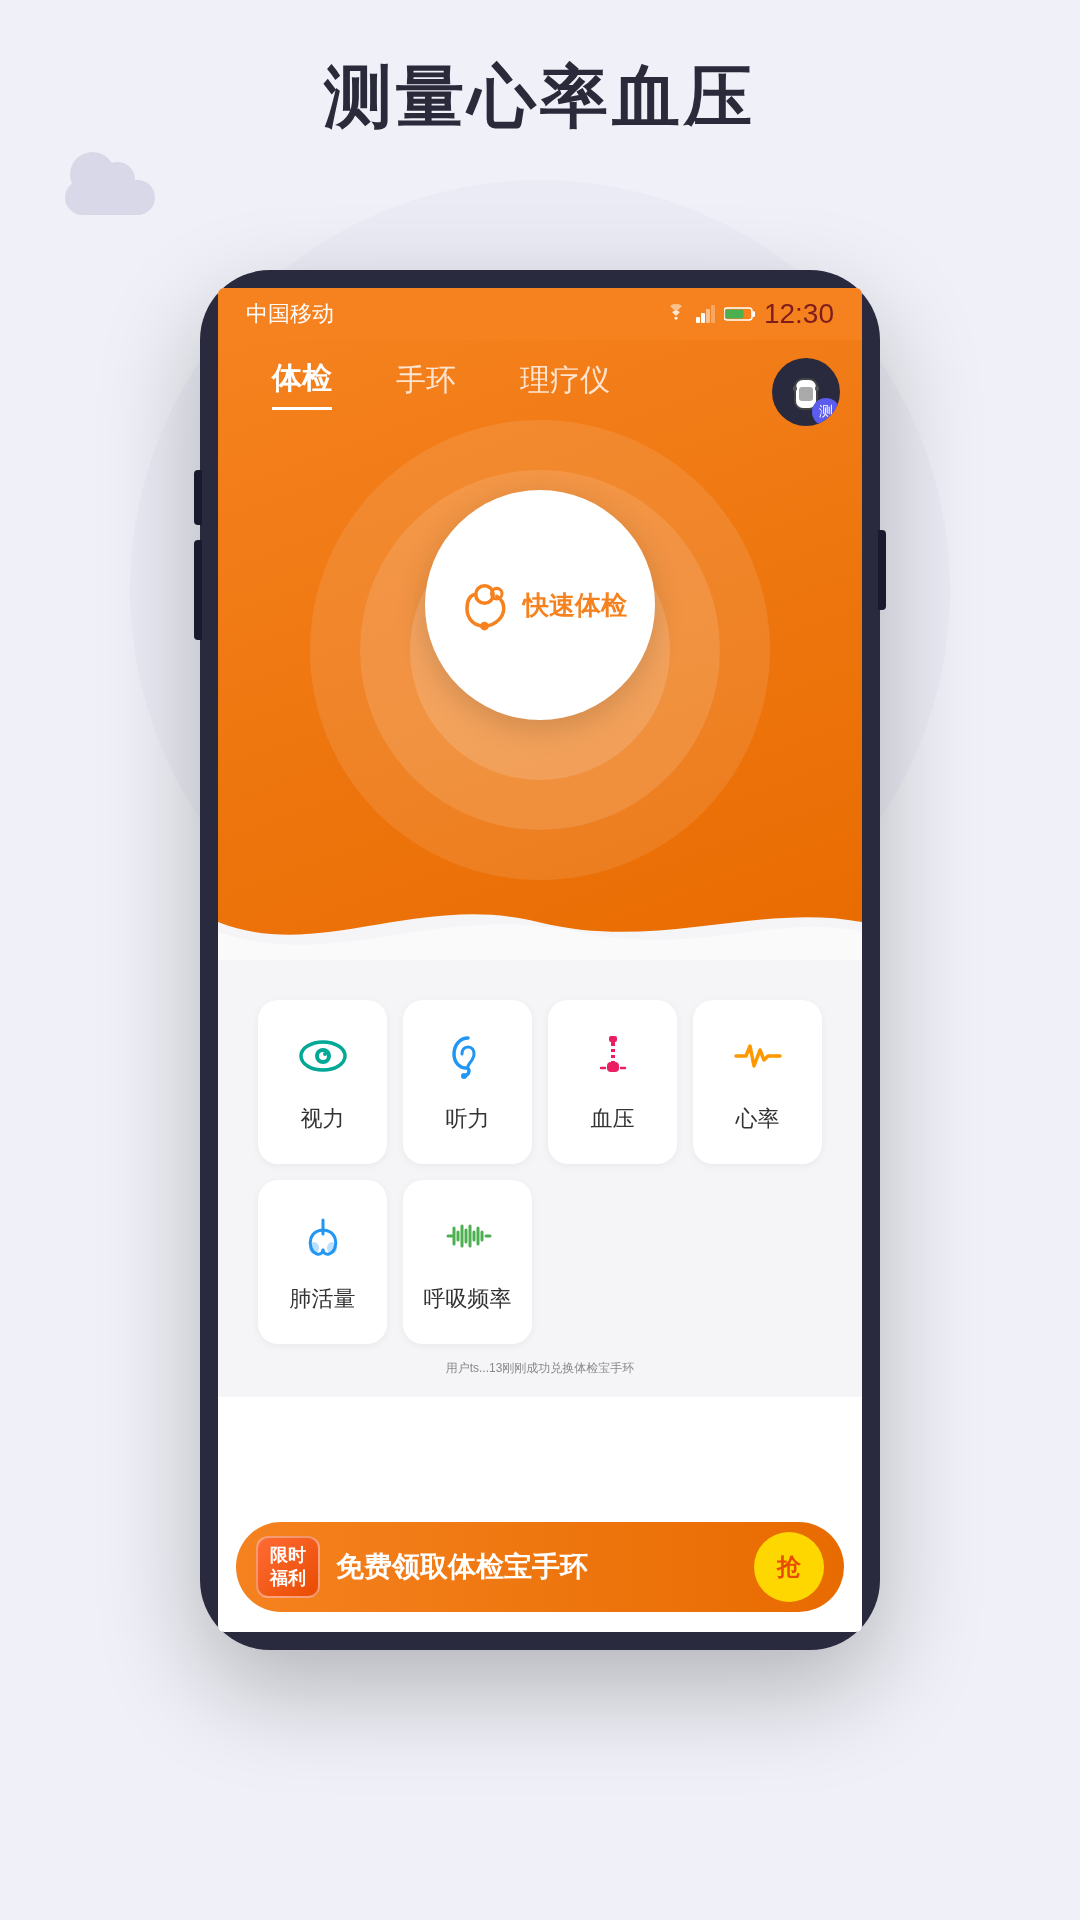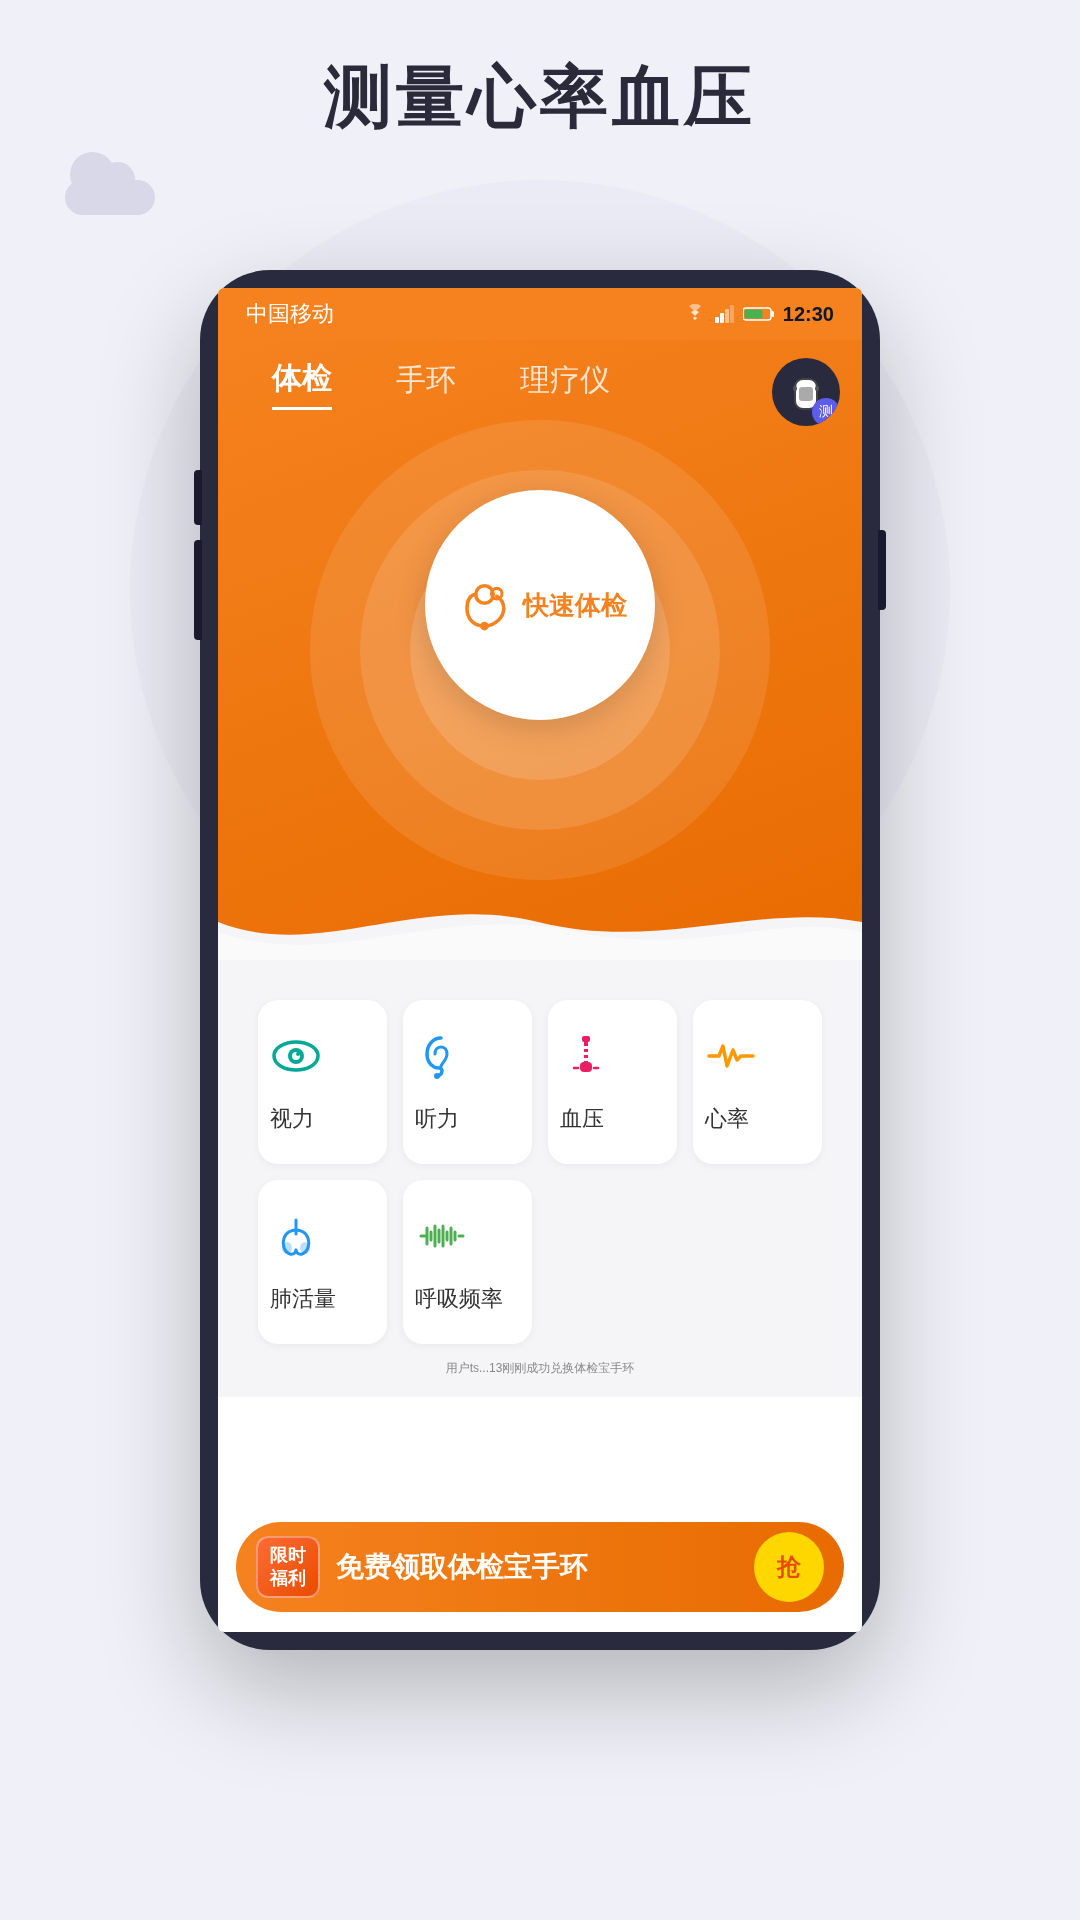--- a/index.html
+++ b/index.html
@@ -115,23 +115,23 @@
       font-size: 22px;
       color: #fff;
       font-weight: 500;
     }
     .status-right {
       display: flex;
       align-items: center;
       gap: 8px;
     }
     .status-time {
-      font-size: 20px;
-      color: #0f172a;
-      font-weight: 700;
+      font-size: 28px;
+      color: #7f1d1d;
+      font-weight: 400;
     }
 
     
     .app-header {
       background: linear-gradient(160deg, #f5821f 0%, #e86b00 100%);
       height: 620px;
       position: relative;
       overflow: hidden;
     }
 
@@ -260,22 +260,23 @@
       display: grid;
       grid-template-columns: 1fr 1fr 1fr 1fr;
       gap: 16px;
       padding: 20px 20px 0;
     }
     .health-item {
       background: #fff;
       border-radius: 20px;
       display: flex;
       flex-direction: column;
+      align-items: center;
       justify-content: center;
-      padding: 30px 12px;
+      padding: 30px 4px;
       cursor: pointer;
       box-shadow: 0 2px 8px rgba(0,0,0,0.05);
     }
     .health-item-icon {
       font-size: 52px;
       margin-bottom: 14px;
       line-height: 1;
     }
     .health-item-label {
       font-size: 22px;

